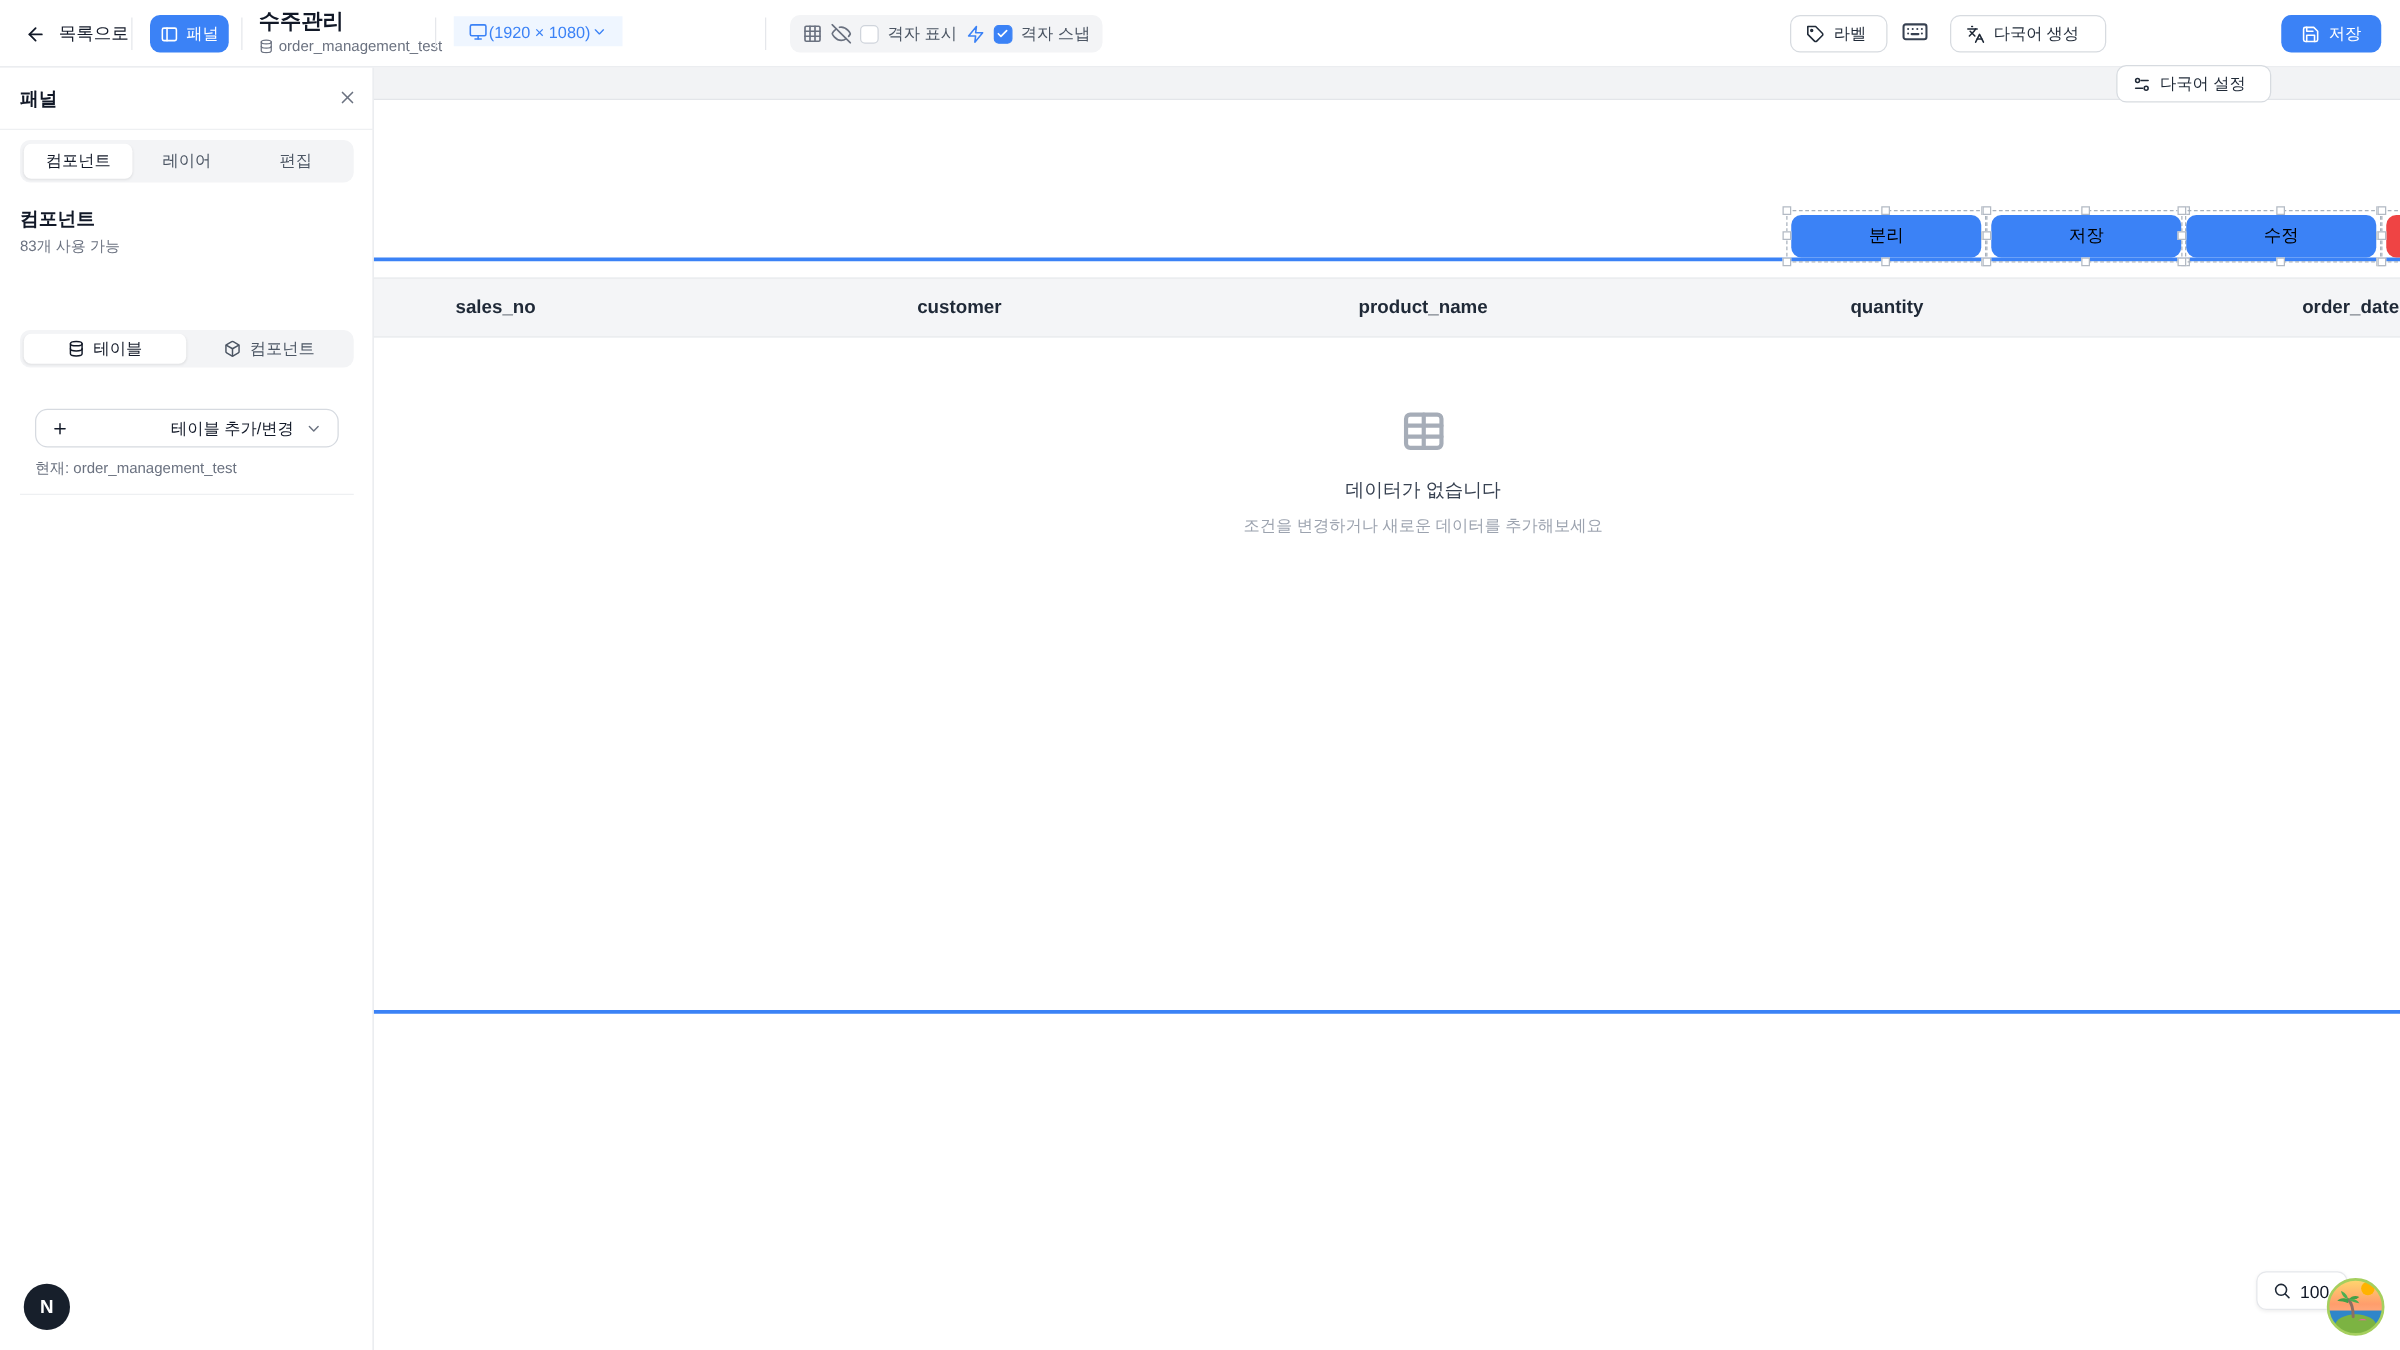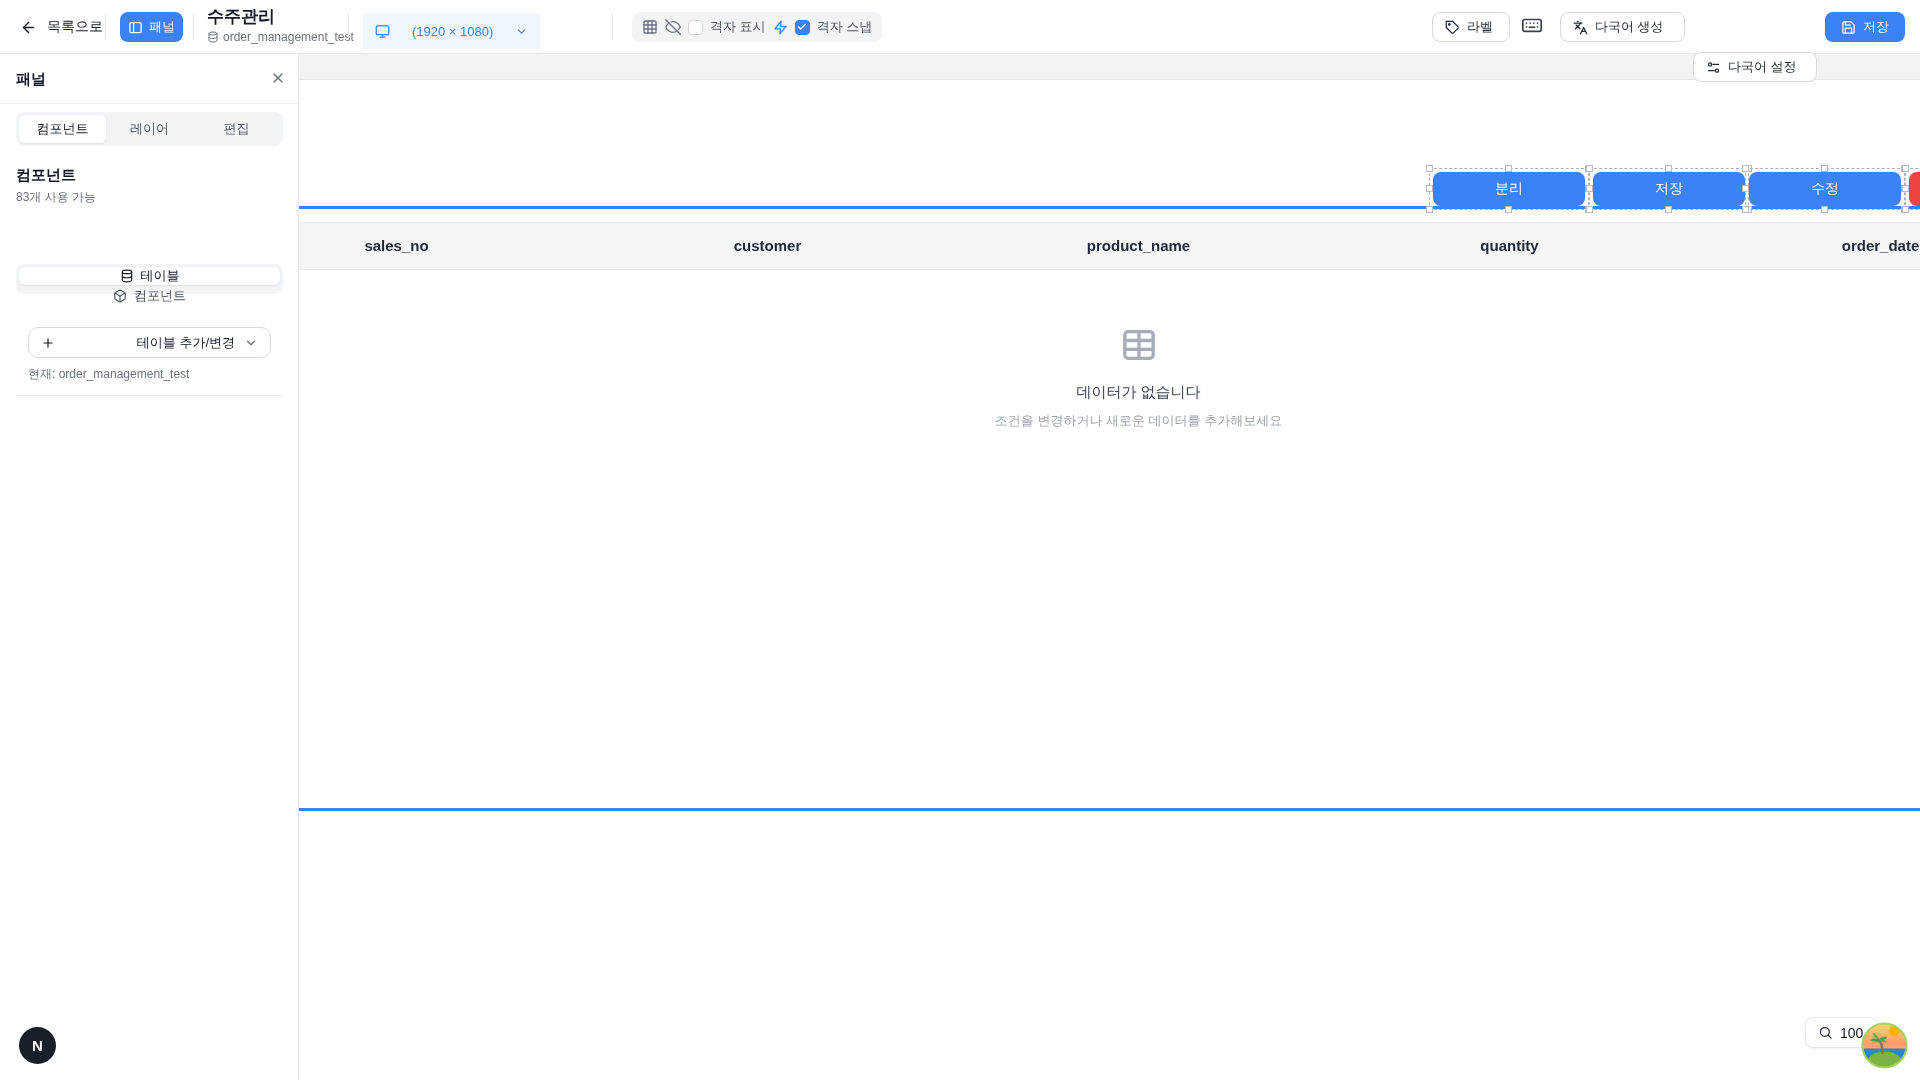--- a/index.html
+++ b/index.html
@@ -16,22 +16,22 @@
   .hdr > * { position:absolute; }
   .vdiv { top:14px; width:1px; height:26px; background:#e5e7eb; }
   .back { left:20px; top:0; height:54px; display:flex; align-items:center; gap:10px;
     color:#111827; font-size:14px; font-weight:500; background:none; border:none; cursor:pointer; }
   .panel-btn { left:120px; top:12px; width:63px; height:30px; background:#3b82f6; color:#fff;
     border:none; border-radius:8px; display:flex; align-items:center; justify-content:center;
     gap:6px; font-size:13px; font-weight:500; cursor:pointer; }
   .title-block { left:207px; top:7px; }
   .t1 { font-size:17px; font-weight:700; color:#111827; line-height:20px; }
   .t2 { display:flex; align-items:center; gap:4px; color:#6b7280; font-size:12px; margin-top:3px; }
-  .size-pill { left:363px; top:13px; height:36px; padding:0 12px; background:#eff6ff; color:#3b82f6;
-    border:none; border-radius:0; display:flex; align-items:center; gap:22px; font-size:13px;
+  .size-pill { left:363px; top:13px; height:24px; padding:0 12px; background:#eff6ff; color:#3b82f6;
+    border:none; border-radius:0; display:flex; align-items:center; gap:1px; font-size:13px;
     font-weight:500; cursor:pointer; }
   .grid-group { left:632px; top:12px; height:30px; padding:0 10px; background:#f3f4f6;
     border-radius:8px; display:flex; align-items:center; gap:7px; color:#6b7280; }
   .grid-group .lbl { font-size:13px; color:#4b5563; }
   .cb { width:15px; height:15px; border-radius:4px; border:1.5px solid #cfd4db; background:#fff;
     display:inline-flex; align-items:center; justify-content:center; cursor:pointer; }
   .cb.on { background:#3b82f6; border-color:#3b82f6; color:#fff; }
   .o-btn { top:12px; height:30px; padding:0 12px; background:#fff; border:1px solid #d7dbe0;
     border-radius:8px; display:flex; align-items:center; gap:7px; font-size:13px; font-weight:500;
     color:#1f2937; cursor:pointer; }
@@ -55,21 +55,21 @@
   .e1 { margin-top:18px; font-size:15px; font-weight:500; color:#374151; }
   .e2 { margin-top:10px; font-size:13px; color:#9ca3af; }
 
   
   .sel { position:absolute; top:168px; height:42px; border:1px dashed #a9b2bd; }
   .sel .h { position:absolute; width:7px; height:7px; background:#fff; border:1px solid #b3bac4; }
   .h.tl{left:-4px;top:-4px}.h.tm{left:50%;margin-left:-4px;top:-4px}.h.tr{right:-4px;top:-4px}
   .h.ml{left:-4px;top:50%;margin-top:-4px}.h.mr{right:-4px;top:50%;margin-top:-4px}
   .h.bl{left:-4px;bottom:-4px}.h.bm{left:50%;margin-left:-4px;bottom:-4px}.h.br{right:-4px;bottom:-4px}
   .cbtn { position:absolute; inset:3px; border:none; border-radius:8px; background:#3b82f6;
-    color:#ffffff; font-size:14px; font-weight:500; cursor:pointer; }
+    color:#000000; font-size:14px; font-weight:500; cursor:pointer; }
   .cbtn.red { background:#ef4444; }
 
   
   .panel { position:absolute; left:0; top:54px; width:299px; height:1026px; background:#fff;
     border-right:1px solid #e5e7eb; z-index:40; }
   .panel > * { position:absolute; }
   .p-title { left:16px; top:16px; font-size:15px; font-weight:700; color:#111827; }
   .p-close { right:12px; top:16px; background:none; border:none; color:#6b7280; cursor:pointer; }
   .p-div { left:0; width:299px; height:1px; background:#eef0f2; }
   .tabbar { left:16px; top:58px; width:267px; height:34px; background:#f3f4f6; border-radius:8px;
@@ -78,21 +78,21 @@
     cursor:pointer; }
   .tab.on { background:#fff; color:#111827; font-weight:500; box-shadow:0 1px 2px rgba(0,0,0,.08); }
   .sec-t { left:16px; top:112px; font-size:15px; font-weight:700; color:#111827; }
   .sec-s { left:16px; top:135px; font-size:12px; color:#6b7280; }
   .search { left:16px; top:165px; width:267px; height:32px; border:1px solid #d6dae0;
     border-radius:10px; display:flex; align-items:center; gap:8px; padding:0 11px; color:#9ca3af; }
   .search input { border:none; outline:none; width:100%; font-size:13px; color:#374151;
     font-family:inherit; background:transparent; }
   .search input::placeholder { color:#9ca3af; }
   .seg { left:16px; top:210px; width:267px; height:30px; background:#f3f4f6; border-radius:8px;
-    padding:3px; display:flex; gap:2px;flex-direction:column; }
+    padding:3px; display:flex; gap:2px; }
   .seg button { flex:1; border:none; background:none; border-radius:6px; font-size:13px;
     color:#4b5563; display:flex; align-items:center; justify-content:center; gap:7px; cursor:pointer; }
   .seg button.on { background:#fff; color:#111827; font-weight:500; box-shadow:0 1px 2px rgba(0,0,0,.08); }
   .add-btn { left:28px; top:273px; width:243px; height:31px; background:#fff; border:1px solid #d6dae0;
     border-radius:10px; display:flex; align-items:center; gap:9px; padding:0 12px; font-size:13px;
     font-weight:500; color:#111827; cursor:pointer; }
   .add-btn .grow { flex:1; text-align:right; }
   .cur { left:28px; top:312px; font-size:12px; color:#6b7280; }
   .hint { left:18px; bottom:18px; width:265px; height:42px; background:#f8f9fb;
     border:1px solid #e7eaef; border-radius:21px; display:flex; align-items:center;

